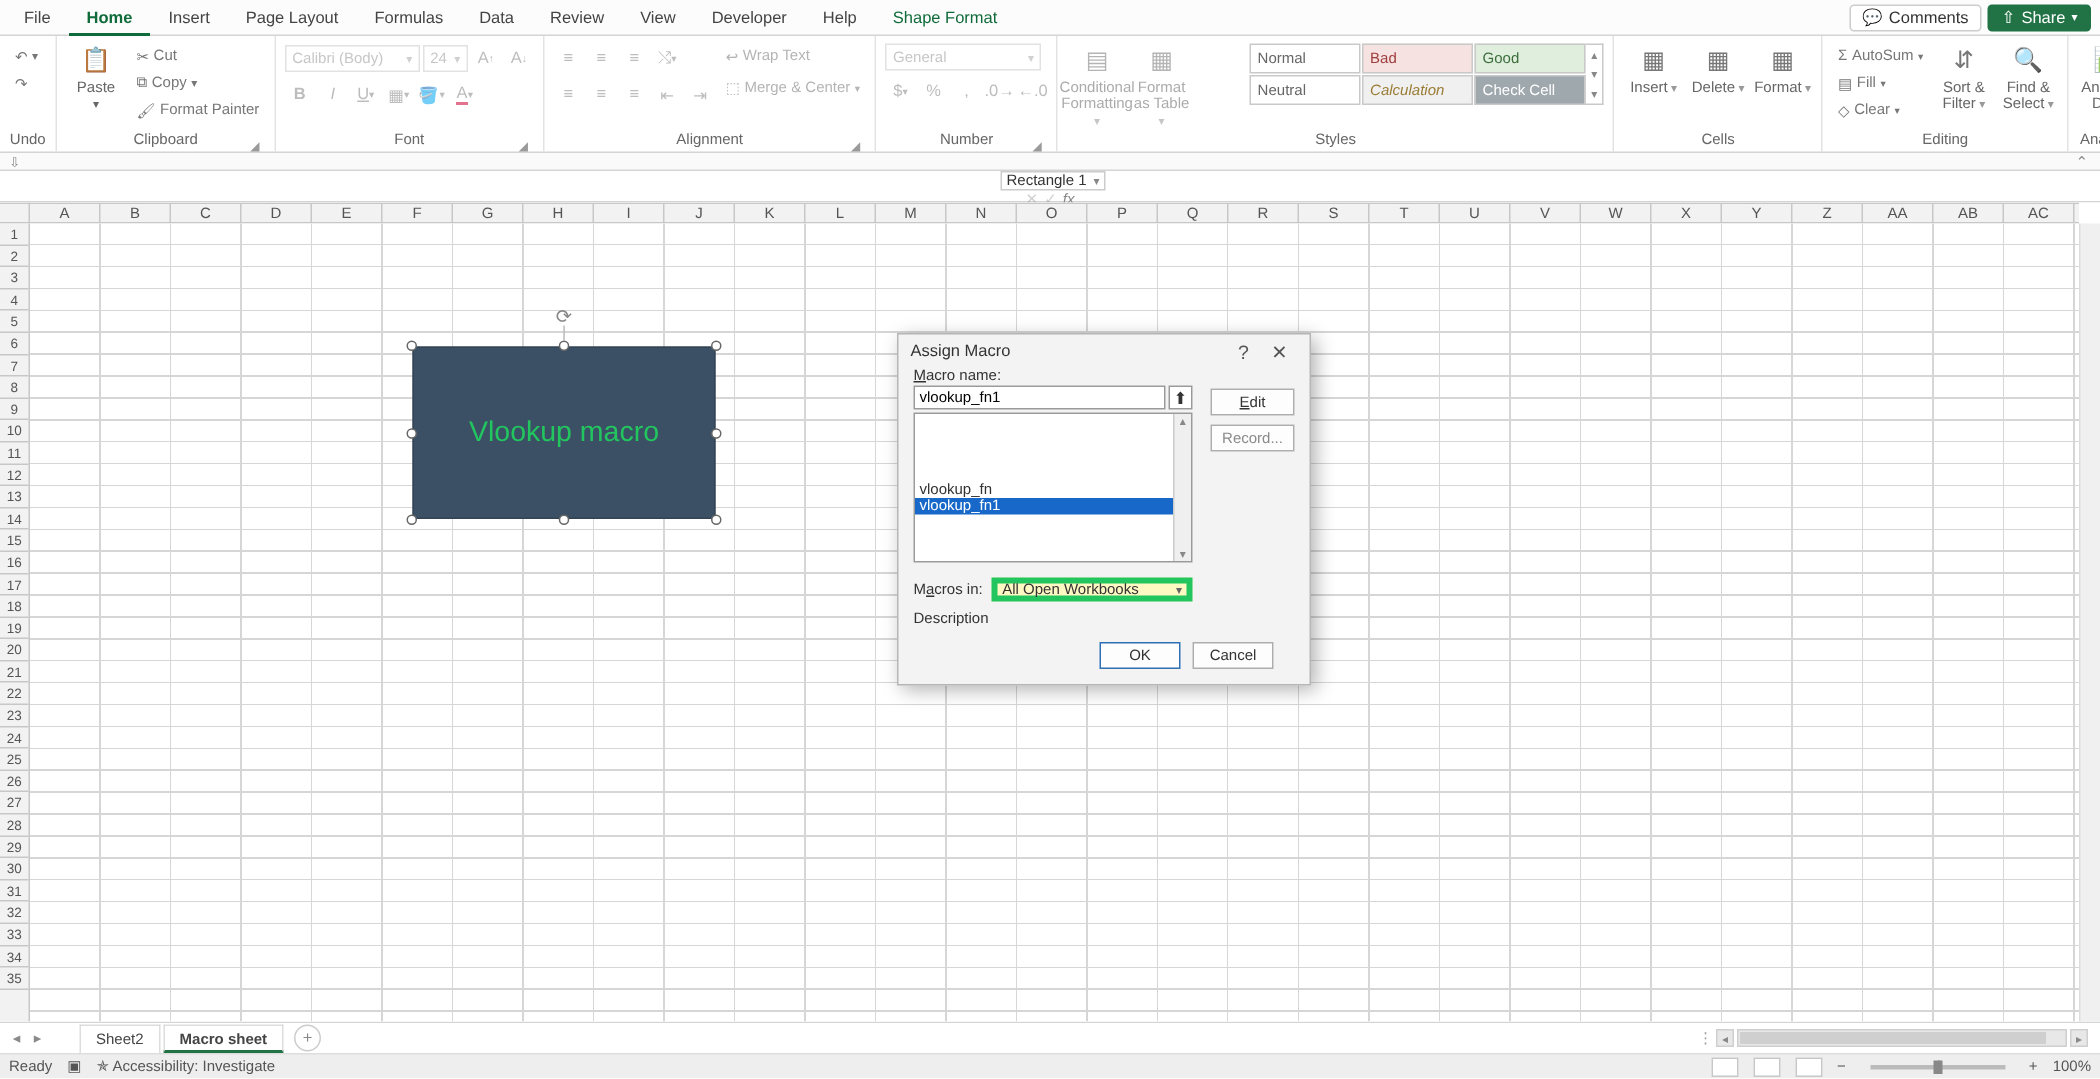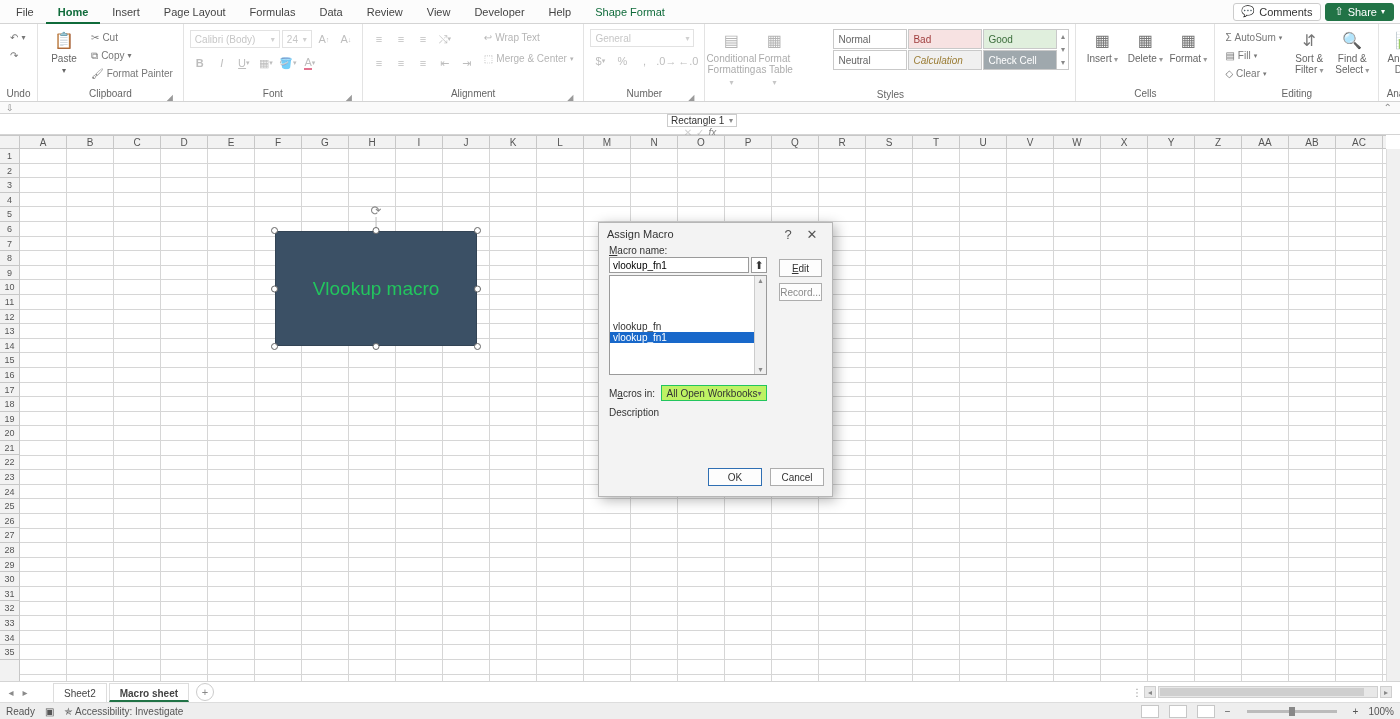--- a/index.html
+++ b/index.html
@@ -99,26 +99,26 @@
   .dlg .lbl u{text-decoration:underline;}
   .macro-name-row{display:flex;gap:2px;}
   .text-input{flex:1;height:16px;border:1px solid #9a9a9a;background:#fff;padding:0 3px;font-size:10px;}
   .browse-btn{width:16px;height:16px;border:1px solid #9a9a9a;background:#fff;display:flex;align-items:center;justify-content:center;font-size:11px;}
   .listbox{height:100px;border:1px solid #9a9a9a;background:#fff;overflow:hidden;position:relative;margin-top:2px;display:flex;}
   .listbox-inner{flex:1;margin-top:45px;}
   .list-item{padding:0 3px;font-size:10px;line-height:11px;}
   .list-item.selected{background:var(--selection-blue);color:#fff;}
   .listbox-scroll{width:12px;background:#efefef;border-left:1px solid #ccc;display:flex;flex-direction:column;justify-content:space-between;align-items:center;font-size:8px;color:#888;}
   .select-row{display:flex;align-items:center;gap:6px;margin-top:10px;}
-  .select{height:16px;border:1px solid #22c55e;background:#bef264;padding:0 3px;font-size:10px;flex:1;display:flex;align-items:center;justify-content:center;}
+  .select{height:16px;border:4px solid #22c55e;background:#fef9c3;padding:0 3px;font-size:10px;flex:1;display:flex;align-items:center;justify-content:space-between;}
   .select .caret{font-size:8px;color:#666;}
   .desc{margin-top:6px;font-size:10px;}
   .dlg-btn{height:18px;border:1px solid var(--btn-border);background:#fdfdfd;font-size:10px;display:flex;align-items:center;justify-content:center;}
   .dlg-btn.disabled{color:#8a8a8a;}
-  .dlg-footer{display:flex;justify-content:flex-end;gap:8px;padding:0 8px 10px 10px;margin-top:40px;}
+  .dlg-footer{display:flex;justify-content:flex-end;gap:8px;padding:0 24px 10px 10px;}
   .dlg-footer .dlg-btn{width:54px;}
   .dlg-footer .dlg-btn.primary{border:1px solid #2f6fb3;}
 
   
   .tabbar{display:flex;align-items:center;height:21px;background:#fff;border-top:1px solid var(--ribbon-border);padding:0 4px;font-size:10px;}
   .tab-nav{width:14px;text-align:center;color:#8a8a8a;}
   .sheet-tab{padding:0 10px;height:19px;line-height:19px;border:1px solid #ddd;border-bottom:none;margin:0 1px;color:#444;}
   .sheet-tab.active{border-bottom:2px solid var(--excel-green);font-weight:600;background:#fff;}
   .add-sheet{width:18px;height:18px;border:1px solid #ccc;border-radius:50%;display:flex;align-items:center;justify-content:center;margin-left:6px;font-size:11px;color:#888;}
   .hscroll{flex:1;display:flex;align-items:center;justify-content:flex-end;gap:2px;padding:0 4px;}
@@ -481,21 +481,21 @@
     <div class="handle" style="top:-4px;left:-4px"></div>
     <div class="handle" style="top:-4px;left:50%;transform:translateX(-50%)"></div>
     <div class="handle" style="top:-4px;right:-4px"></div>
     <div class="handle" style="top:50%;left:-4px;transform:translateY(-50%)"></div>
     <div class="handle" style="top:50%;right:-4px;transform:translateY(-50%)"></div>
     <div class="handle" style="bottom:-4px;left:-4px"></div>
     <div class="handle" style="bottom:-4px;left:50%;transform:translateX(-50%)"></div>
     <div class="handle" style="bottom:-4px;right:-4px"></div>
   </div>
 
-  <div class="dlg" id="dlg" style="left: 598px; top: 87px; width: 235px;">
+  <div class="dlg" id="dlg" style="left: 598px; top: 87px; width: 276px;">
     <div class="dlg-title">
       <span>Assign Macro</span>
       <span class="spacer"></span>
       <span class="tbtn">?</span>
       <span class="tbtn">✕</span>
     </div>
     <div class="dlg-body">
       <div class="dlg-left">
         <div class="lbl"><u>M</u><span>acro name:</span></div>
         <div class="macro-name-row">

